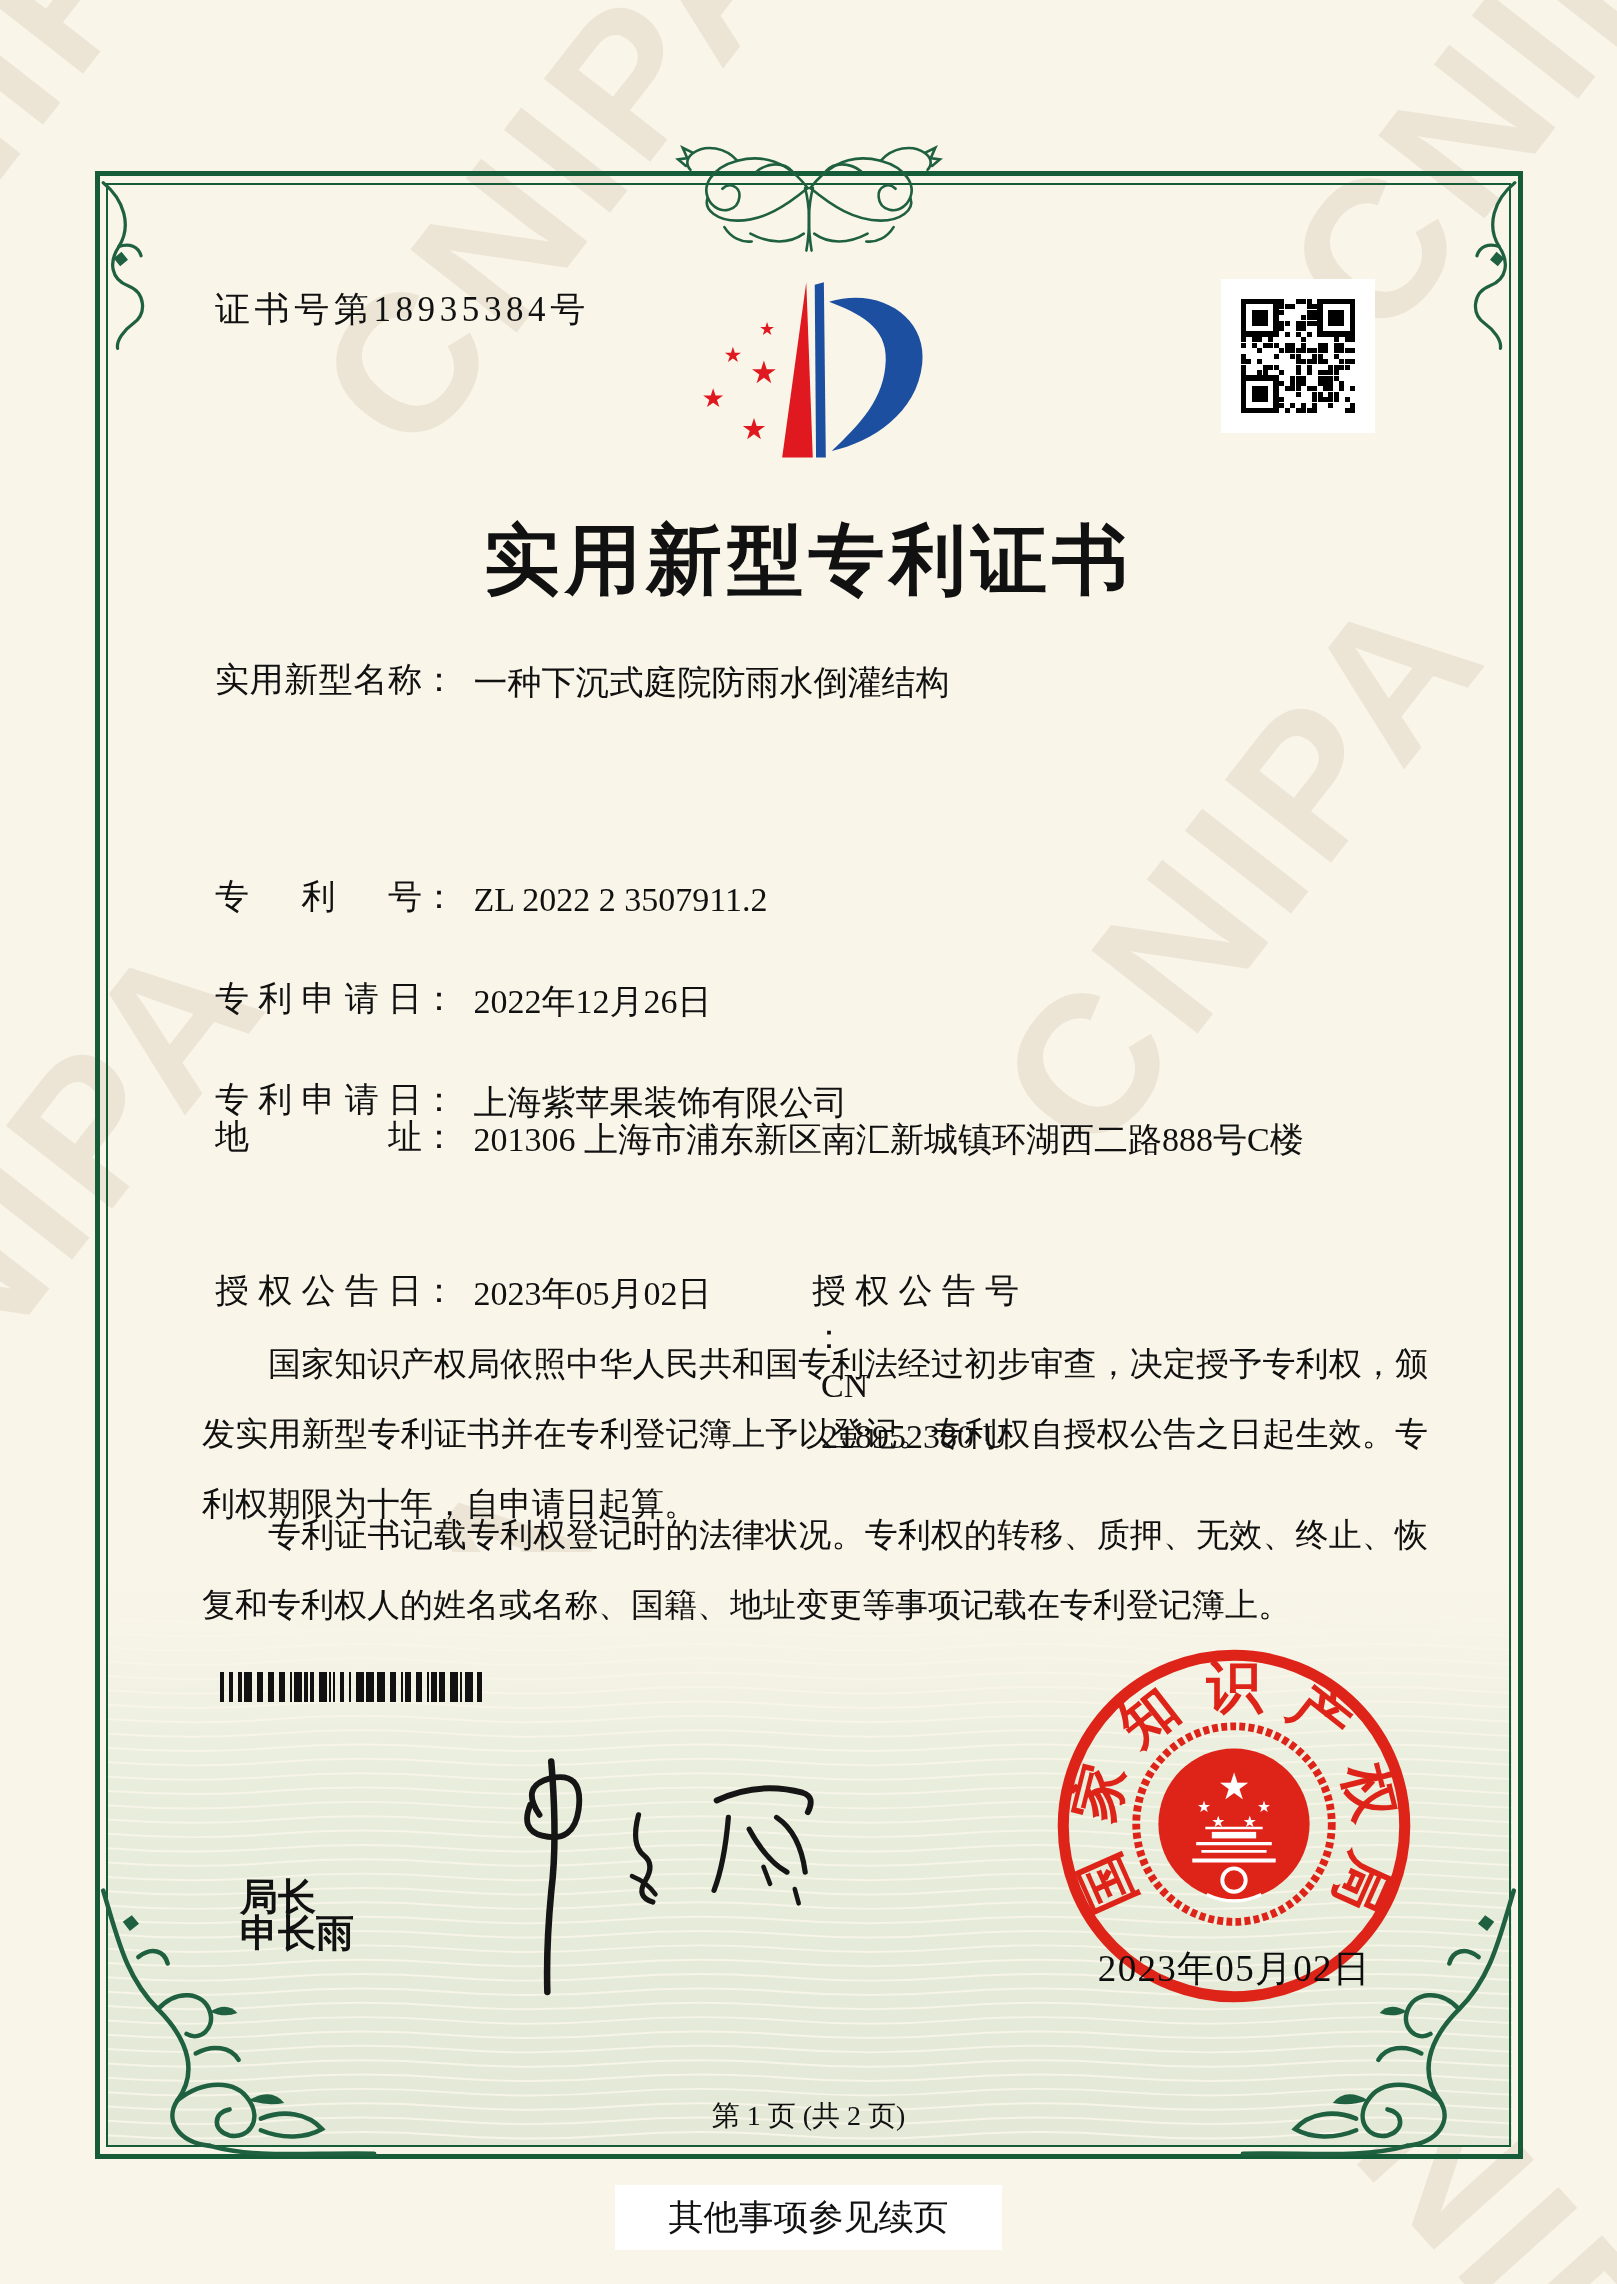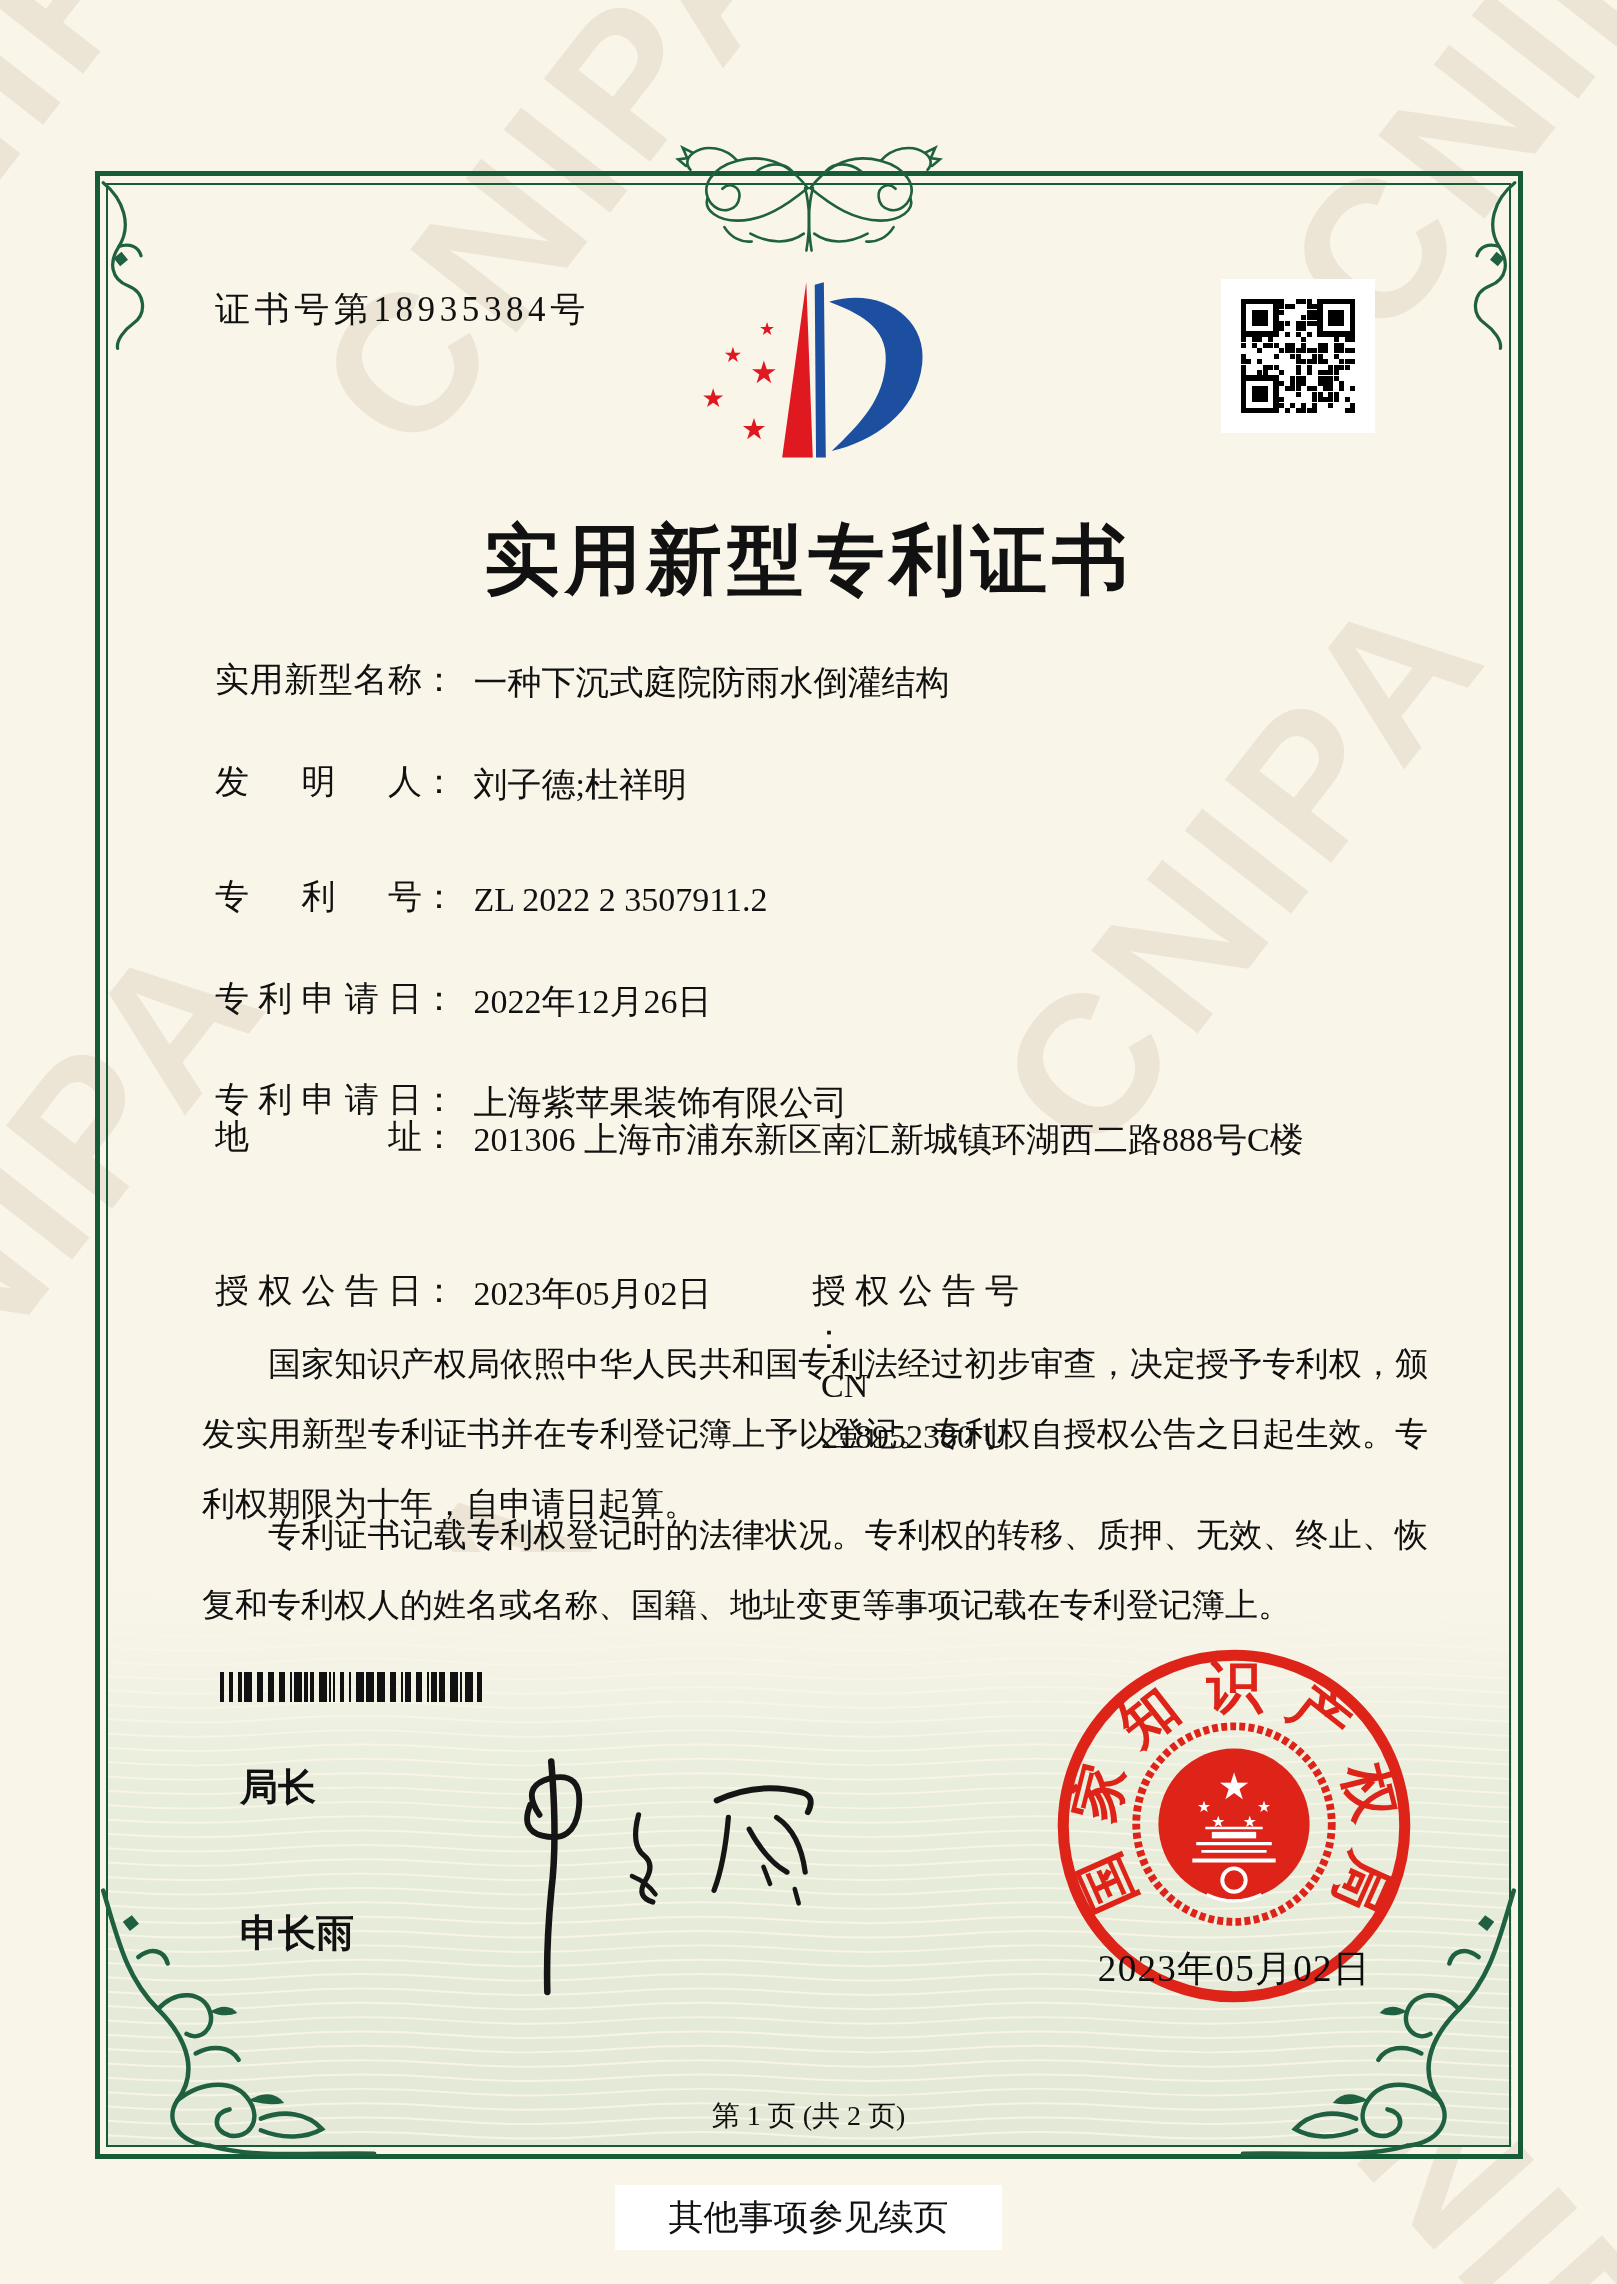--- a/index.html
+++ b/index.html
@@ -375,24 +375,20 @@
         <div style="left: 109px; top: 109px; width: 5px; height: 5px;"></div>
       </div>
   </div>
 
   <div class="title">实用新型专利证书</div>
 
   <div class="field-row" style="top:657px">
     <span class="flabel">实用新型名称</span><span class="fcolon">：</span>
     <span class="fvalue">一种下沉式庭院防雨水倒灌结构</span>
   </div>
-  <div class="field-row" style="top:759px">
-    <span class="flabel">发明人</span><span class="fcolon">：</span>
-    <span class="fvalue">刘子德;杜祥明</span>
-  </div>
   <div class="field-row" style="top:874px">
     <span class="flabel">专利号</span><span class="fcolon">：</span>
     <span class="fvalue">ZL 2022 2 3507911.2</span>
   </div>
   <div class="field-row" style="top:976px">
     <span class="flabel">专利申请日</span><span class="fcolon">：</span>
     <span class="fvalue">2022年12月26日</span>
   </div>
   <div class="field-row" style="top:1077px">
     <span class="flabel">专利申请日</span><span class="fcolon">：</span>
@@ -409,21 +405,21 @@
       <span class="flabel">授权公告号</span><span class="fcolon">：</span>
       <span class="fvalue">CN 218952380 U</span>
     </span>
   </div>
 
   <div class="para" style="top:1501px">专利证书记载专利权登记时的法律状况。专利权的转移、质押、无效、终止、恢复和专利权人的姓名或名称、国籍、地址变更等事项记载在专利登记簿上。</div>
   <div class="para" style="top:1330px">国家知识产权局依照中华人民共和国专利法经过初步审查，决定授予专利权，颁发实用新型专利证书并在专利登记簿上予以登记。专利权自授权公告之日起生效。专利权期限为十年，自申请日起算。</div>
 
   <div class="barcode" id="barcode"><div style="width: 3.9px; margin-right: 5.2px;"></div><div style="width: 3.9px; margin-right: 5.2px;"></div><div style="width: 3.9px; margin-right: 2px;"></div><div style="width: 7.8px; margin-right: 5.2px;"></div><div style="width: 5.9px; margin-right: 5.2px;"></div><div style="width: 5.9px; margin-right: 5.2px;"></div><div style="width: 5.9px; margin-right: 5.2px;"></div><div style="width: 2px; margin-right: 2px;"></div><div style="width: 7.8px; margin-right: 2px;"></div><div style="width: 3.9px; margin-right: 2px;"></div><div style="width: 3.9px; margin-right: 5.2px;"></div><div style="width: 7.8px; margin-right: 2px;"></div><div style="width: 2px; margin-right: 2px;"></div><div style="width: 2px; margin-right: 5.2px;"></div><div style="width: 3.9px; margin-right: 5.2px;"></div><div style="width: 2px; margin-right: 5.2px;"></div><div style="width: 7.8px; margin-right: 2px;"></div><div style="width: 7.8px; margin-right: 3.3px;"></div><div style="width: 7.8px; margin-right: 5.2px;"></div><div style="width: 5.9px; margin-right: 5.2px;"></div><div style="width: 2px; margin-right: 2px;"></div><div style="width: 5.9px; margin-right: 5.2px;"></div><div style="width: 5.9px; margin-right: 5.2px;"></div><div style="width: 2px; margin-right: 2px;"></div><div style="width: 5.9px; margin-right: 2px;"></div><div style="width: 5.9px; margin-right: 5.2px;"></div><div style="width: 7.8px; margin-right: 2px;"></div><div style="width: 2px; margin-right: 3.3px;"></div><div style="width: 7.8px; margin-right: 3.3px;"></div><div style="width: 5.9px; margin-right: 2px;"></div></div>
 
-  <div class="dir-label" style="top:1762px">局长</div>
+  <div class="dir-label" style="top:1872px">局长</div>
   <div class="dir-label" style="top:1908px">申长雨</div>
 
   <svg class="sig" viewBox="0 0 600 430">
     <g stroke="#151515" fill="none" stroke-linecap="round" stroke-linejoin="round">
       <path stroke-width="9" d="M148,118 q-30,-44 16,-56 q52,-12 44,48 q-7,52 -56,40 q-34,-9 -18,-48"></path>
       <path stroke-width="10" d="M166,36 q10,120 0,200 q-8,84 -6,154"></path>
       <path stroke-width="8" d="M300,118 q-12,46 8,62 q18,14 2,40 q-14,24 12,32"></path>
       <path stroke-width="7" d="M290,212 q24,10 36,28"></path>
       <path stroke-width="9" d="M420,96 q64,-30 132,-12 q20,6 8,30"></path>
       <path stroke-width="8" d="M438,122 q-6,70 -22,112"></path>

